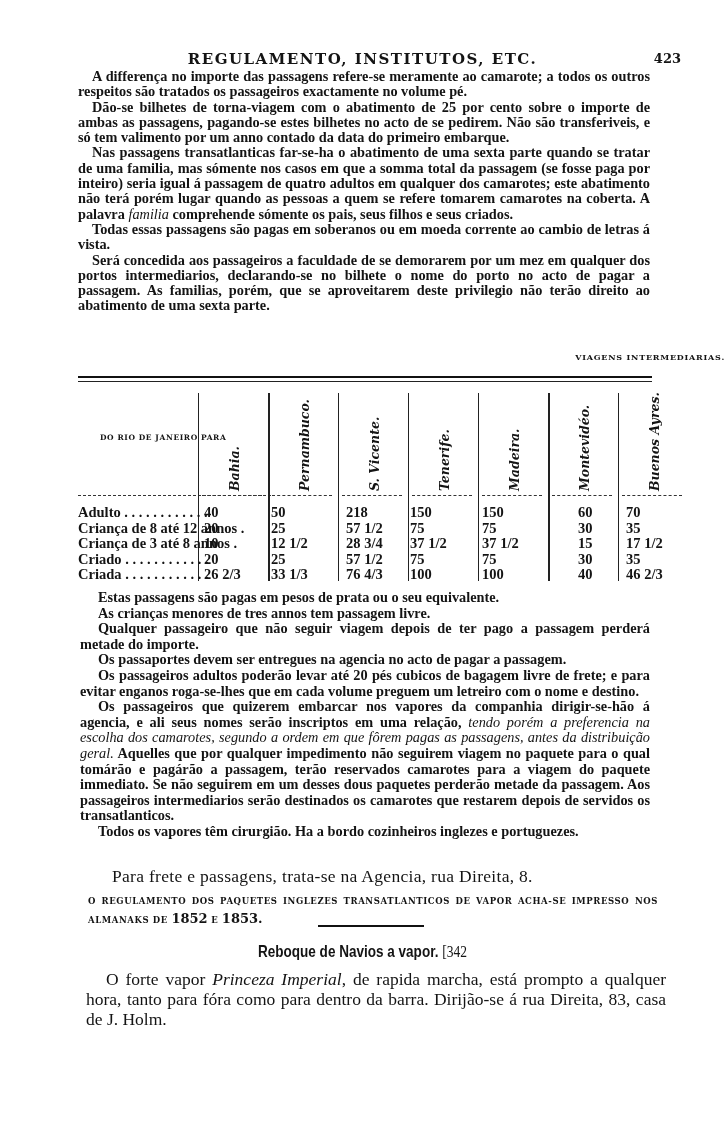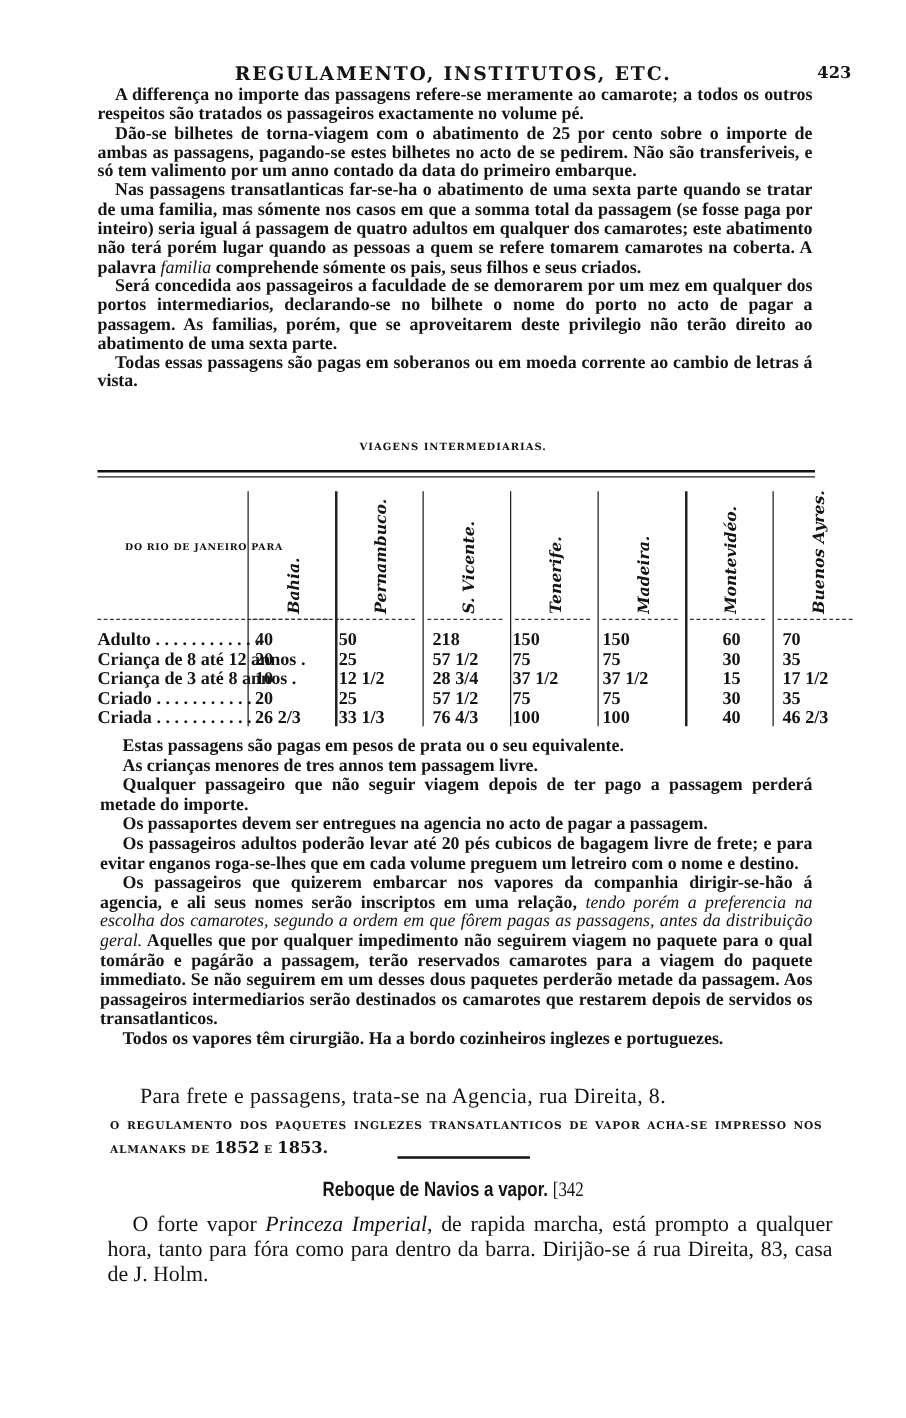--- a/index.html
+++ b/index.html
@@ -16,21 +16,21 @@
   }
   .page-num {
     right: 44px; top: 51px; font-family: "DejaVu Serif", serif; font-weight: bold; font-size: 13px;
   }
   .body-text {
     left: 78px; width: 572px; font-size: 14.3px; line-height: 15.3px;
     text-align: justify; font-weight: bold;
   }
   .body-text p { margin: 0; text-indent: 14px; }
   .caption {
-    left: 0; width: 725px; text-align: center;
+    left: 0; width: 725px; text-align: right;
     font-family: "DejaVu Serif", serif; font-weight: bold; font-size: 8px; letter-spacing: 0.8px;
   }
   
   .tbl { left: 78px; top: 373px; width: 574px; height: 212px; }
   .tbl .rule1 { position: absolute; left: 0; right: 0; top: 3px; height: 0; border-top: 2px solid #111; }
   .tbl .rule2 { position: absolute; left: 0; right: 0; top: 8px; height: 0; border-top: 1.5px solid #222; }
   .tbl .vline { position: absolute; top: 20px; bottom: 4px; width: 0; border-left: 1.2px solid #222; }
   .tbl .vline.heavy { border-left-width: 2px; }
   .tbl .dashrule { position: absolute; top: 122px; height: 0; border-top: 1.5px dashed #333; }
   .tbl .rowhead-label {
@@ -81,22 +81,22 @@
 </head>
 <body>
 
 <div class="abs header-title">REGULAMENTO, INSTITUTOS, ETC.</div>
 <div class="abs page-num">423</div>
 
 <div class="abs body-text" style="top:69px;">
   <p>A differença no importe das passagens refere-se meramente ao camarote; a todos os outros respeitos são tratados os passageiros exactamente no volume pé.</p>
   <p>Dão-se bilhetes de torna-viagem com o abatimento de 25 por cento sobre o importe de ambas as passagens, pagando-se estes bilhetes no acto de se pedirem. Não são transferiveis, e só tem valimento por um anno contado da data do primeiro embarque.</p>
   <p><span>Nas passagens transatlanticas far-se-ha o abatimento de uma sexta parte quando se tratar de uma familia, mas sómente nos casos em que a somma total da passagem (se fosse paga por inteiro) seria igual á passagem de quatro adultos em qualquer dos camarotes; este abatimento não terá porém lugar quando as pessoas a quem se refere tomarem camarotes na coberta. A palavra </span><i style="font-weight:normal">familia</i><span> comprehende sómente os pais, seus filhos e seus criados.</span></p>
+  <p>Todas essas passagens são pagas em soberanos ou em moeda corrente ao cambio de letras á vista.</p>
   <p>Será concedida aos passageiros a faculdade de se demorarem por um mez em qualquer dos portos intermediarios, declarando-se no bilhete o nome do porto no acto de pagar a passagem. As familias, porém, que se aproveitarem deste privilegio não terão direito ao abatimento de uma sexta parte.</p>
-  <p>Todas essas passagens são pagas em soberanos ou em moeda corrente ao cambio de letras á vista.</p>
 </div>
 
 <div class="abs caption" style="top:352px;">VIAGENS INTERMEDIARIAS.</div>
 
 <div class="abs tbl">
   <div class="rule1"></div>
   <div class="rule2"></div>
   <div class="rowhead-label">DO RIO DE JANEIRO PARA</div>
 
   <div class="dashrule" style="left:0;width:193px;"></div>

